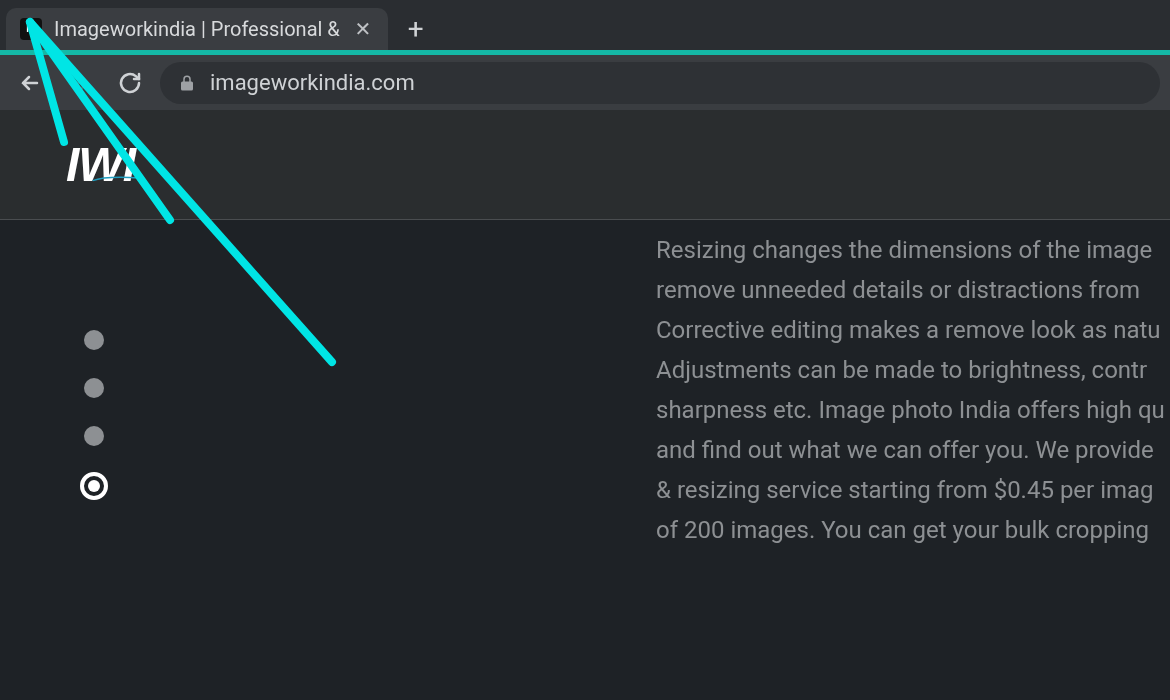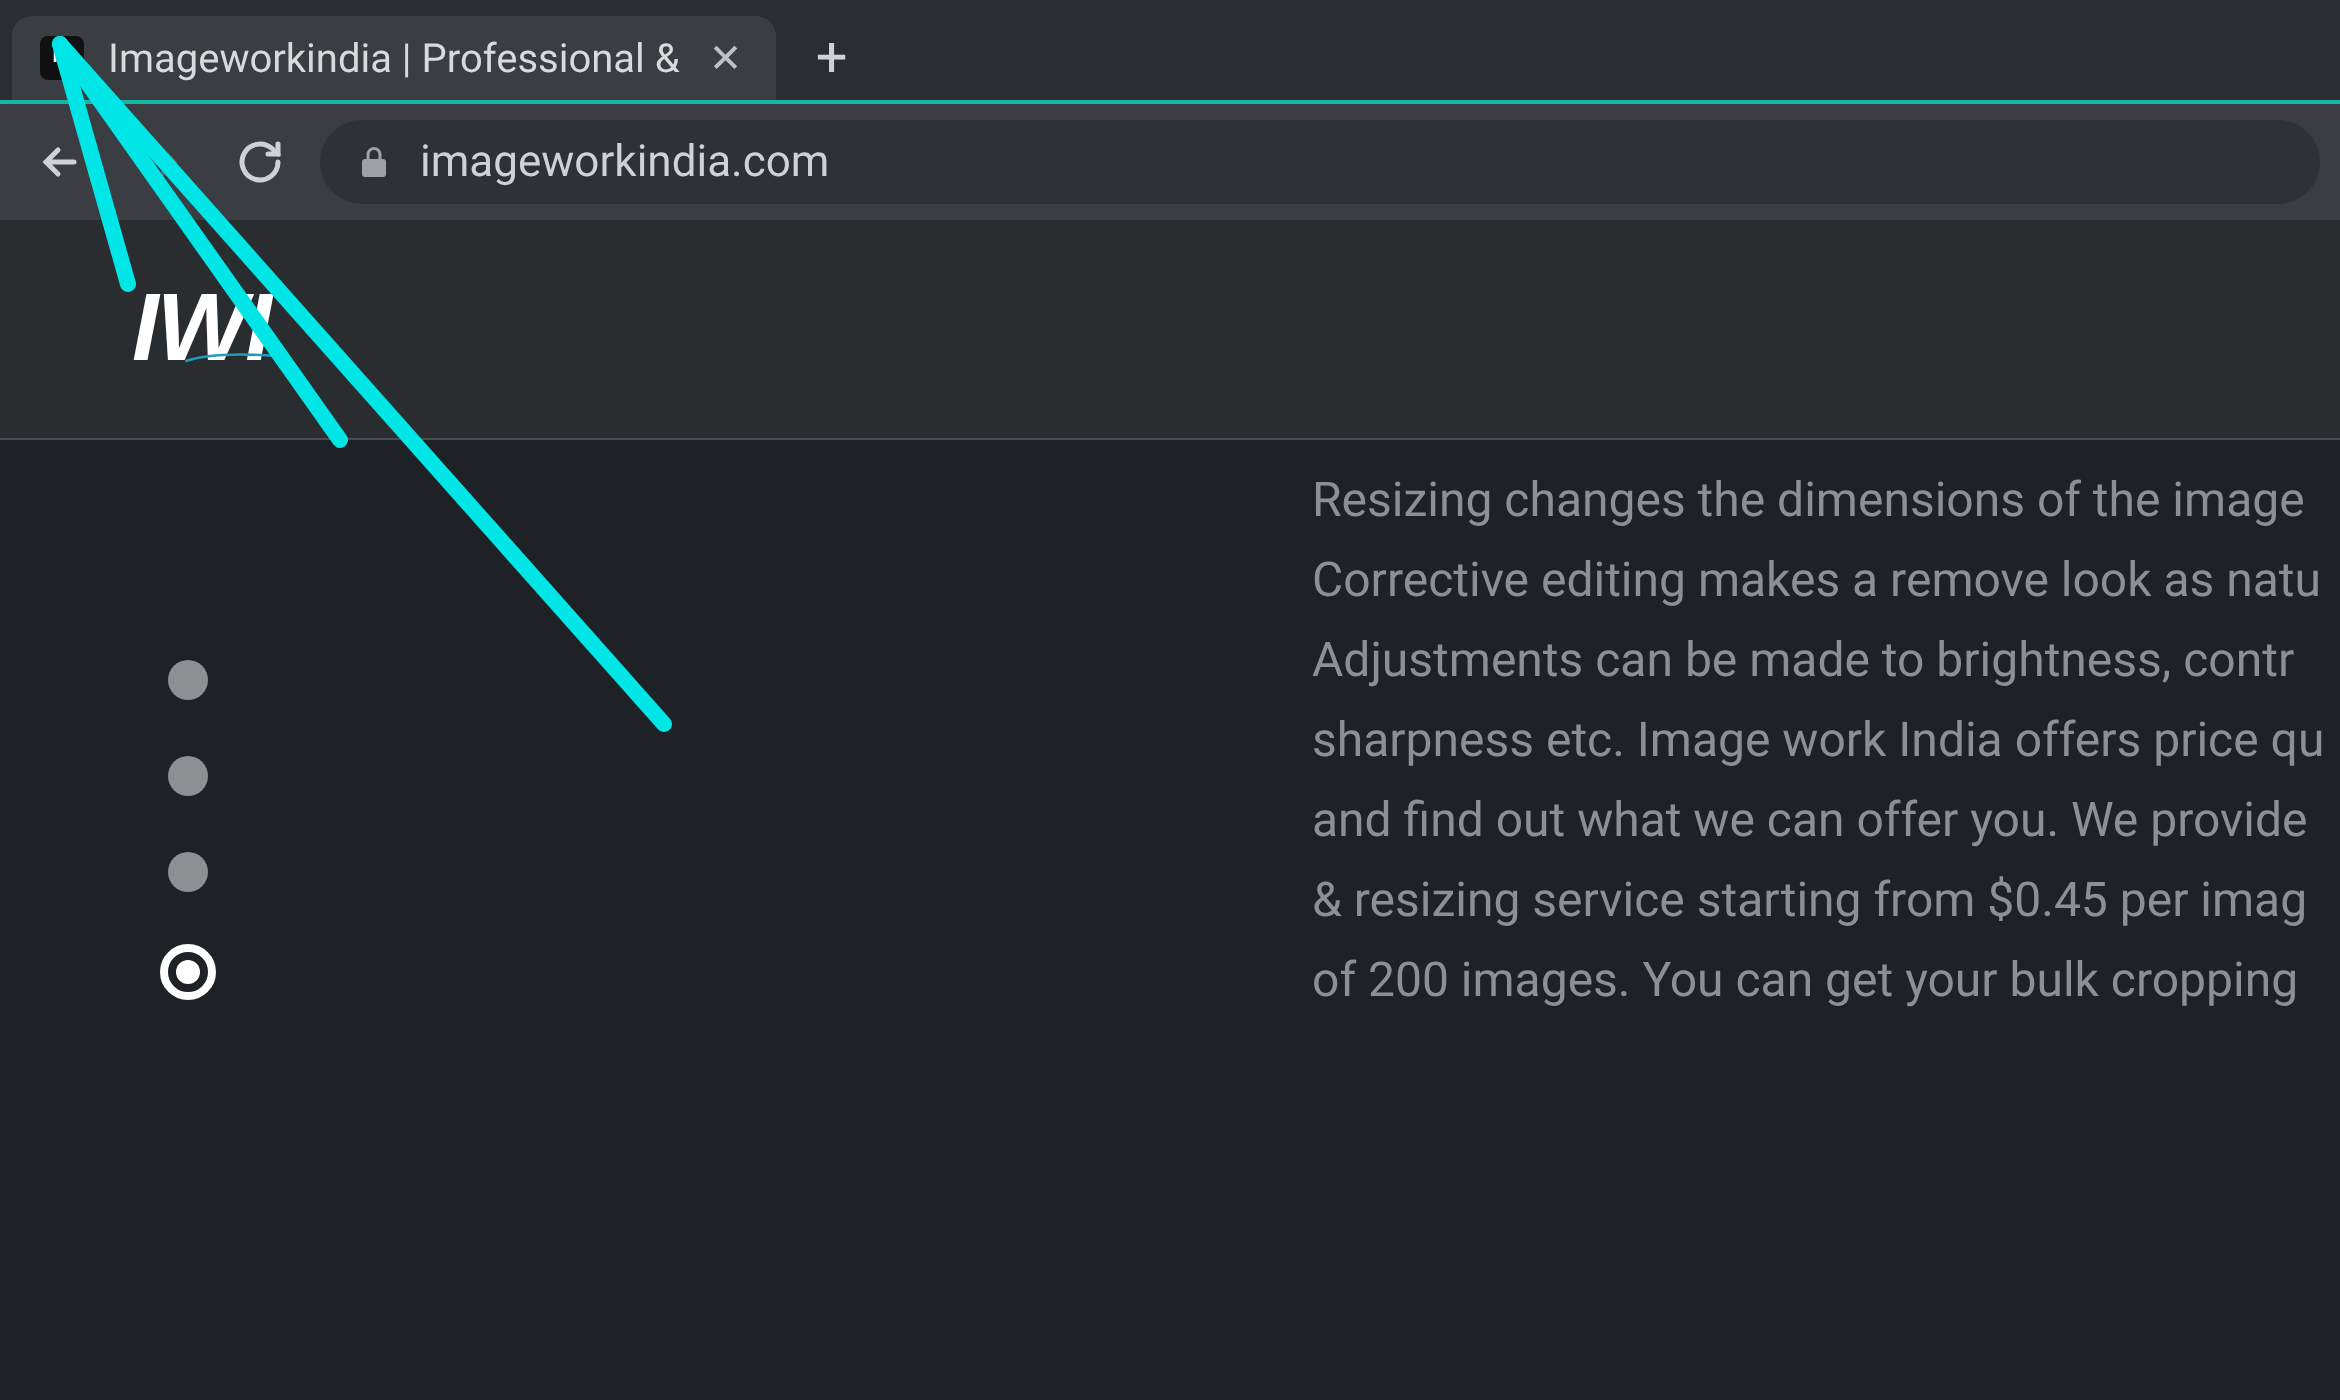--- a/index.html
+++ b/index.html
@@ -68,21 +68,21 @@
     }
 
     
     .toolbar {
       height: 60px;
       background: #3a3d41;
       display: flex;
       align-items: center;
       padding: 0 10px;
       gap: 10px;
-      border-top: 2px solid #14b8a6;
+      border-top: 5px solid #14b8a6;
     }
     .nav-icon {
       width: 40px;
       height: 40px;
       display: flex;
       align-items: center;
       justify-content: center;
       color: #cfd2d5;
       cursor: pointer;
     }
@@ -241,23 +241,24 @@
 
 <div class="page">
   <div class="dots">
     <div class="dot"></div>
     <div class="dot"></div>
     <div class="dot"></div>
     <div class="dot active"></div>
   </div>
   <div class="content-text" id="body-lines">
       <div>Resizing changes the dimensions of the image</div>
+      <div>remove unneeded details or distractions from</div>
       <div>Corrective editing makes a remove look as natu</div>
       <div>Adjustments can be made to brightness, contr</div>
-      <div>sharpness etc. Image work India offers price qu</div>
+      <div>sharpness etc. Image photo India offers high qu</div>
       <div>and find out what we can offer you. We provide</div>
       <div>&amp; resizing service starting from $0.45 per imag</div>
       <div>of 200 images. You can get your bulk cropping</div>
     </div>
 </div>
 
 <svg class="annotation" width="1170" height="700">
   <g stroke="#00e5e5" stroke-width="8" stroke-linecap="round">
     <line x1="30" y1="22" x2="64" y2="142"></line>
     <line x1="30" y1="22" x2="170" y2="220"></line>

